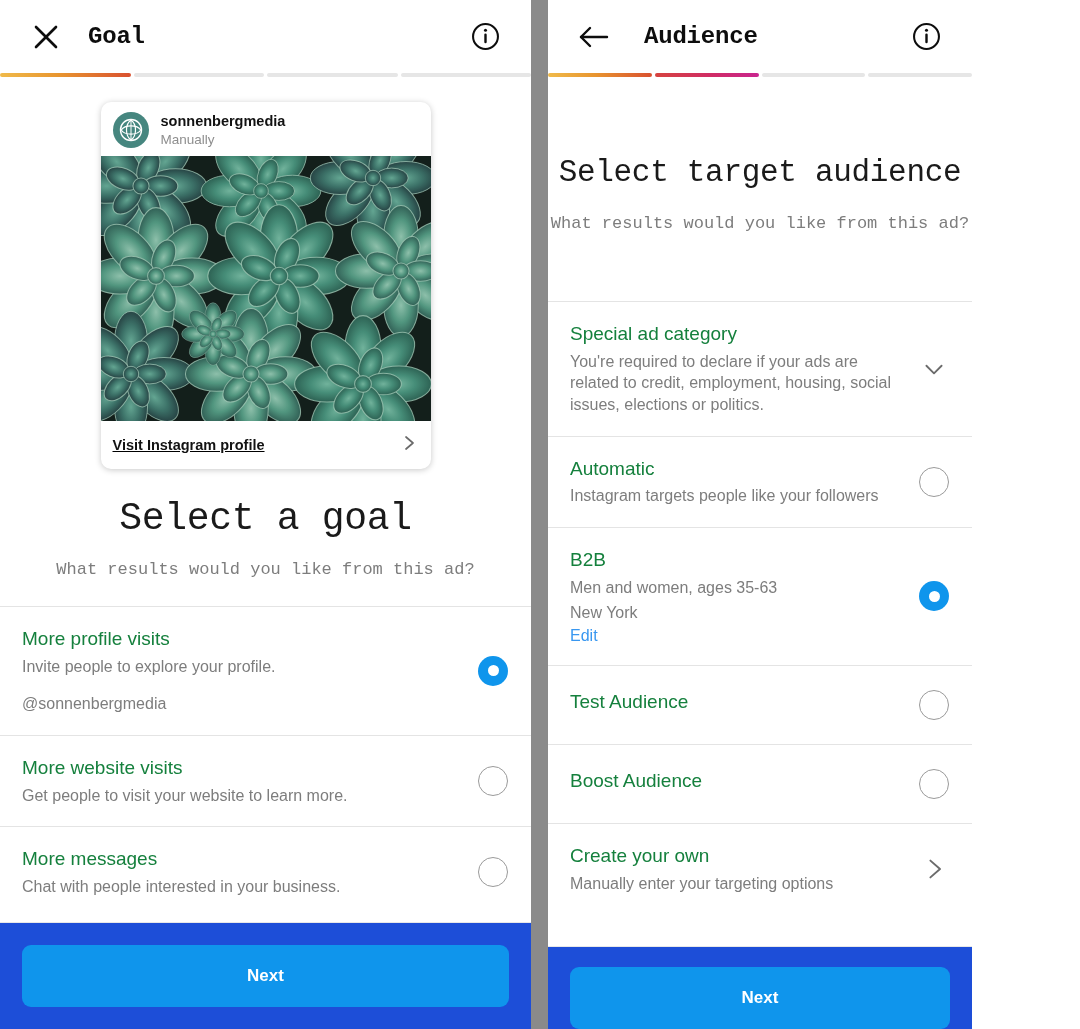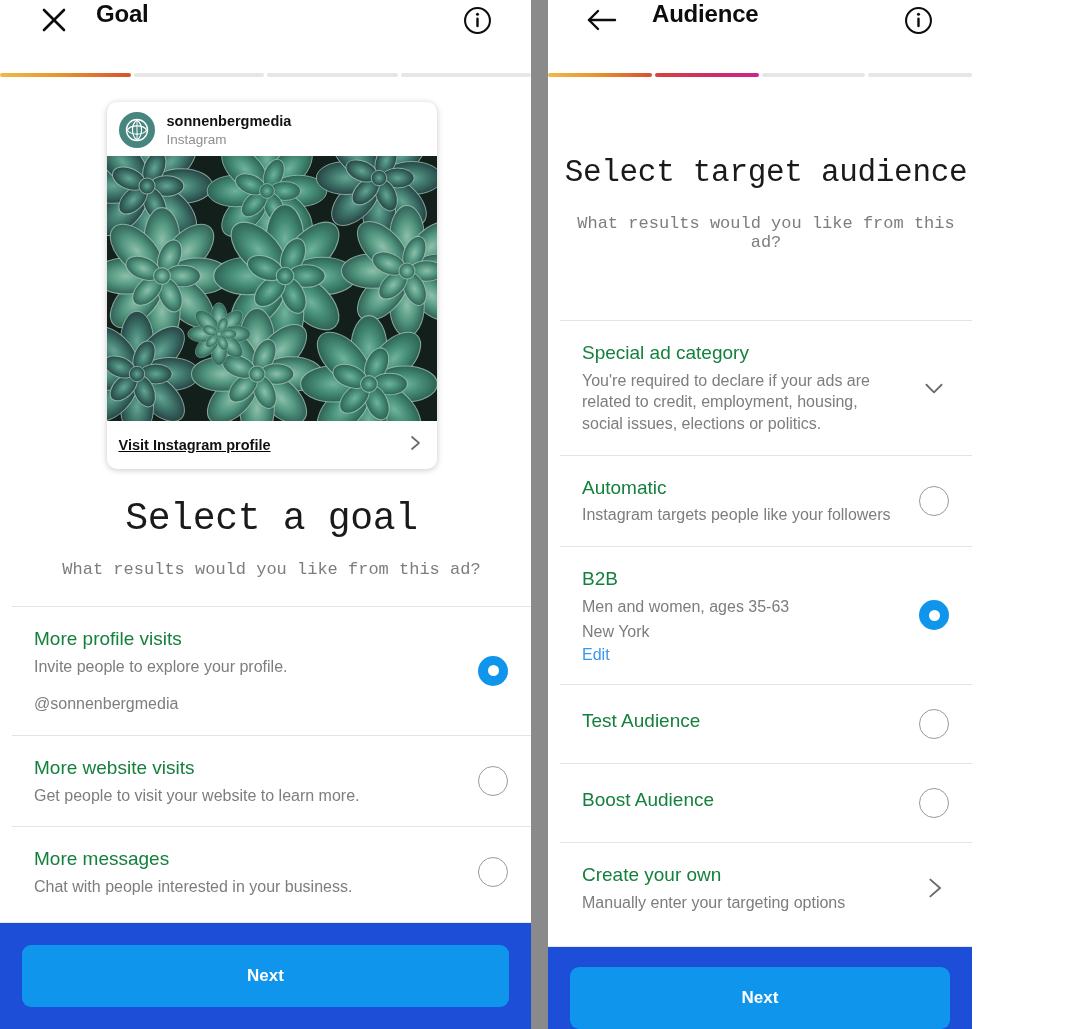--- a/index.html
+++ b/index.html
@@ -12,34 +12,34 @@
   .screens { display:flex; width:1080px; height:1029px; }
 
   
   .panel { position:relative; background:#fff; height:1029px; display:flex; flex-direction:column; }
   .panel.left  { width:531px; }
   .panel.right { width:424px; }
 
   .divider { width:17px; height:1029px; background:#8a8a8a; flex:0 0 17px; }
 
   
-  .hdr { height:73px; display:flex; align-items:flex-start; padding:0 34px; flex:0 0 73px; }
+  .hdr { height:73px; display:flex; align-items:center; padding:0 26px; flex:0 0 73px;font-family:Liberation Mono, monospace; }
   .hdr-icon { width:40px; height:40px; display:flex; align-items:center; justify-content:center; }
   .hdr-title { font-size:24px; font-weight:bold; color:#0d0d0d; margin-left:22px; letter-spacing:-0.2px; }
   .right .hdr-title { margin-left:30px; }
   .hdr-spacer { flex:1 1 auto; }
 
   
   .progress { display:flex; gap:3px; height:4px; width:100%; padding:0; flex:0 0 4px; }
   .seg { flex:1 1 0; height:4px; background:#e6e6e6; border-radius:2px; }
   .seg.s1 { background:linear-gradient(90deg,#f0ba4a 0%,#e8952f 45%,#d9502f 100%); }
   .seg.s2 { background:linear-gradient(90deg,#d6433f 0%,#d02b66 55%,#c9258f 100%); }
 
   
-  .body { flex:1 1 auto; overflow:hidden; position:relative;padding-left:12px; }
+  .body { flex:1 1 auto; overflow:hidden; position:relative; }
 
   
   .card-wrap { display:flex; justify-content:center; padding-top:25px; }
   .ad-card {
     width:330px; background:#fff; border-radius:10px;
     box-shadow:0 1px 6px rgba(0,0,0,.22);
     overflow:hidden;
   }
   .ad-head { display:flex; align-items:center; padding:10px 12px 8px 12px; }
   .avatar { width:36px; height:36px; border-radius:50%; background:#46867f; flex:0 0 36px;
@@ -126,21 +126,21 @@
             <div class="avatar">
               <svg width="26" height="26" viewBox="0 0 26 26">
                 <circle cx="13" cy="13" r="10.5" fill="none" stroke="#ffffff" stroke-width="1.4"></circle>
                 <path d="M13 3.2 C7 7 7 19 13 22.8 C19 19 19 7 13 3.2 Z" fill="none" stroke="#ffffff" stroke-width="1.2"></path>
                 <path d="M3.2 13 C7 7.5 19 7.5 22.8 13 C19 18.5 7 18.5 3.2 13 Z" fill="none" stroke="#ffffff" stroke-width="1.2"></path>
                 <line x1="13" y1="3" x2="13" y2="23" stroke="#ffffff" stroke-width="1"></line>
               </svg>
             </div>
             <div class="ad-names">
               <div class="ad-user">sonnenbergmedia</div>
-              <div class="ad-sponsored">Instagram</div>
+              <div class="ad-sponsored">Manually</div>
             </div>
           </div>
 
           <div class="ad-photo">
             <svg width="330" height="265" viewBox="0 0 330 265" preserveAspectRatio="xMidYMid slice">
               <defs>
                 <radialGradient id="rg1" cx="50%" cy="50%" r="55%">
                   <stop offset="0%" stop-color="#7fc8ae"></stop>
                   <stop offset="45%" stop-color="#4e9e86"></stop>
                   <stop offset="100%" stop-color="#2c6354"></stop>

